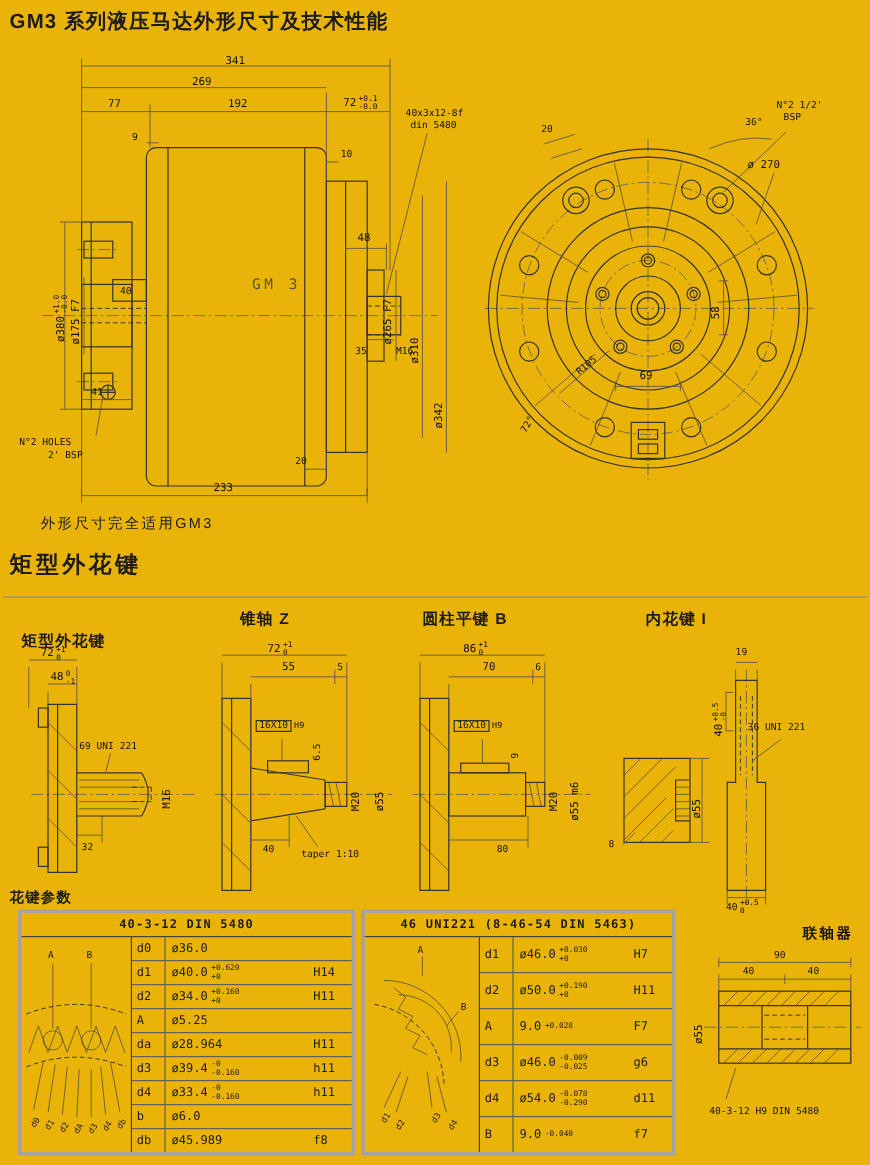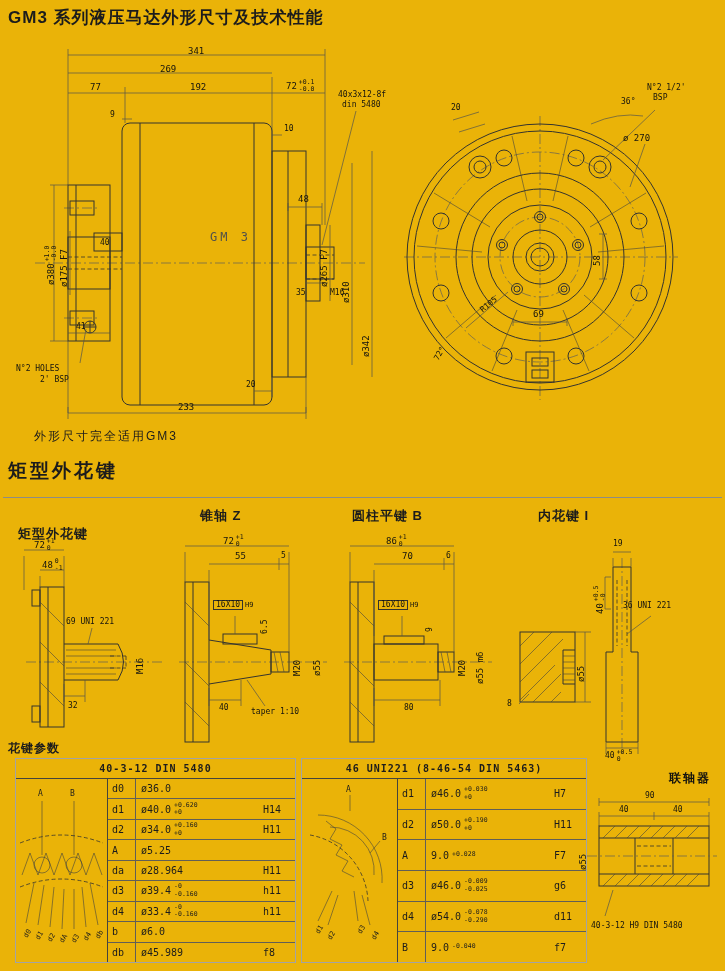--- a/index.html
+++ b/index.html
@@ -17,21 +17,21 @@
 .vl{transform-origin:0 0;transform:rotate(-90deg)}
 .tol{display:inline-flex;flex-direction:column;margin-left:2px;font-size:6.5px;line-height:1.15}
 .tol i{font-style:normal}
 .kb{border:1px solid #34332d;padding:0 2px;font-size:8px}
 .kf{font-size:7px;margin-left:2px}
 svg .s{stroke:#35342e;fill:none;stroke-width:1}
 svg .t{stroke:#45443d;fill:none;stroke-width:.6}
 svg .d{stroke:#35342e;fill:none;stroke-width:.8;stroke-dasharray:4 2.5}
 svg .cl{stroke:#605f58;fill:none;stroke-width:.7;stroke-dasharray:10 3 2 3}
 svg .dm{stroke:#55544c;fill:none;stroke-width:.7}
-.tbl{position:absolute;border:1px solid #a3a3a3}
+.tbl{position:absolute;border:3px solid #a3a3a3}
 .thead{height:20px;border-bottom:1px solid #45443c;display:flex;align-items:center;justify-content:center;font:bold 10px "DejaVu Sans Mono",monospace;letter-spacing:1px}
 .tbody{display:flex;height:calc(100% - 20px)}
 .sk{position:relative;border-right:1px solid #45443c;flex:none}
 .rows{flex:1;display:flex;flex-direction:column}
 .trow{flex:1;display:grid;grid-template-columns:28px 1fr 34px;align-items:stretch;border-bottom:1px solid #615f57;font:10px "DejaVu Sans Mono",monospace}
 .trow:last-child{border-bottom:none}
 .tl{border-right:1px solid #615f57;display:flex;align-items:center;padding-left:4px}
 .tv{display:flex;align-items:center;padding-left:5px;gap:1px}
 .tf{display:flex;align-items:center;padding-left:2px}
 .sklbl{position:absolute;font:7px "DejaVu Sans Mono",monospace}
@@ -289,21 +289,21 @@
           <i>0</i>
         </span>
       </span>
     <span class="lbl" style="left:62px;top:20px">70</span>
     <span class="lbl f8" style="left:106px;top:20px">6</span>
     <span class="lbl" style="left:38px;top:68px">
         <span class="kb">16X10</span>
         <span class="kf">H9</span>
       </span>
     <span class="lbl vl f8" style="left:86px;top:100px">9</span>
-    <span class="lbl f8" style="left:64px;top:172px">80</span>
+    <span class="lbl f8" style="left:74px;top:172px">80</span>
     <span class="lbl vl" style="left:118px;top:144px">M20</span>
     <span class="lbl vl" style="left:136px;top:152px">ø55 m6</span>
   </div>
 
   <div class="abs" style="left:505px;top:532px;width:220px;height:228px">
     <svg width="220" height="228">
       <g class="cl">
           <path d="M117,26 V222"></path>
         </g>
       <g class="s">
@@ -467,21 +467,21 @@
                 <i></i>
                 <i></i>
               </span>
             </span>
             <span class="tf">f8</span>
           </div>
       </div>
     </div>
   </div>
 
-  <div class="tbl" style="left:301px;top:758px;width:286px;height:205px">
+  <div class="tbl" style="left:301px;top:758px;width:262px;height:205px">
     <div class="thead">46 UNI221 (8-46-54 DIN 5463)</div>
     <div class="tbody">
       <div class="sk" style="width:96px">
         <svg width="95" height="183">
           <g class="t">
             <path d="M16,36 A64,64 0 0 1 80,104"></path>
             <path d="M28,48 A44,44 0 0 1 72,96"></path>
             <path d="M24,42 L34,50 L28,60 L40,66 L34,76 L46,82 L40,92 L52,98"></path>
             <path d="M48,16 V32 M78,62 L68,74 M16,142 L30,112 M26,146 L36,116 M56,142 L52,112 M68,146 L60,116"></path>
           </g>

